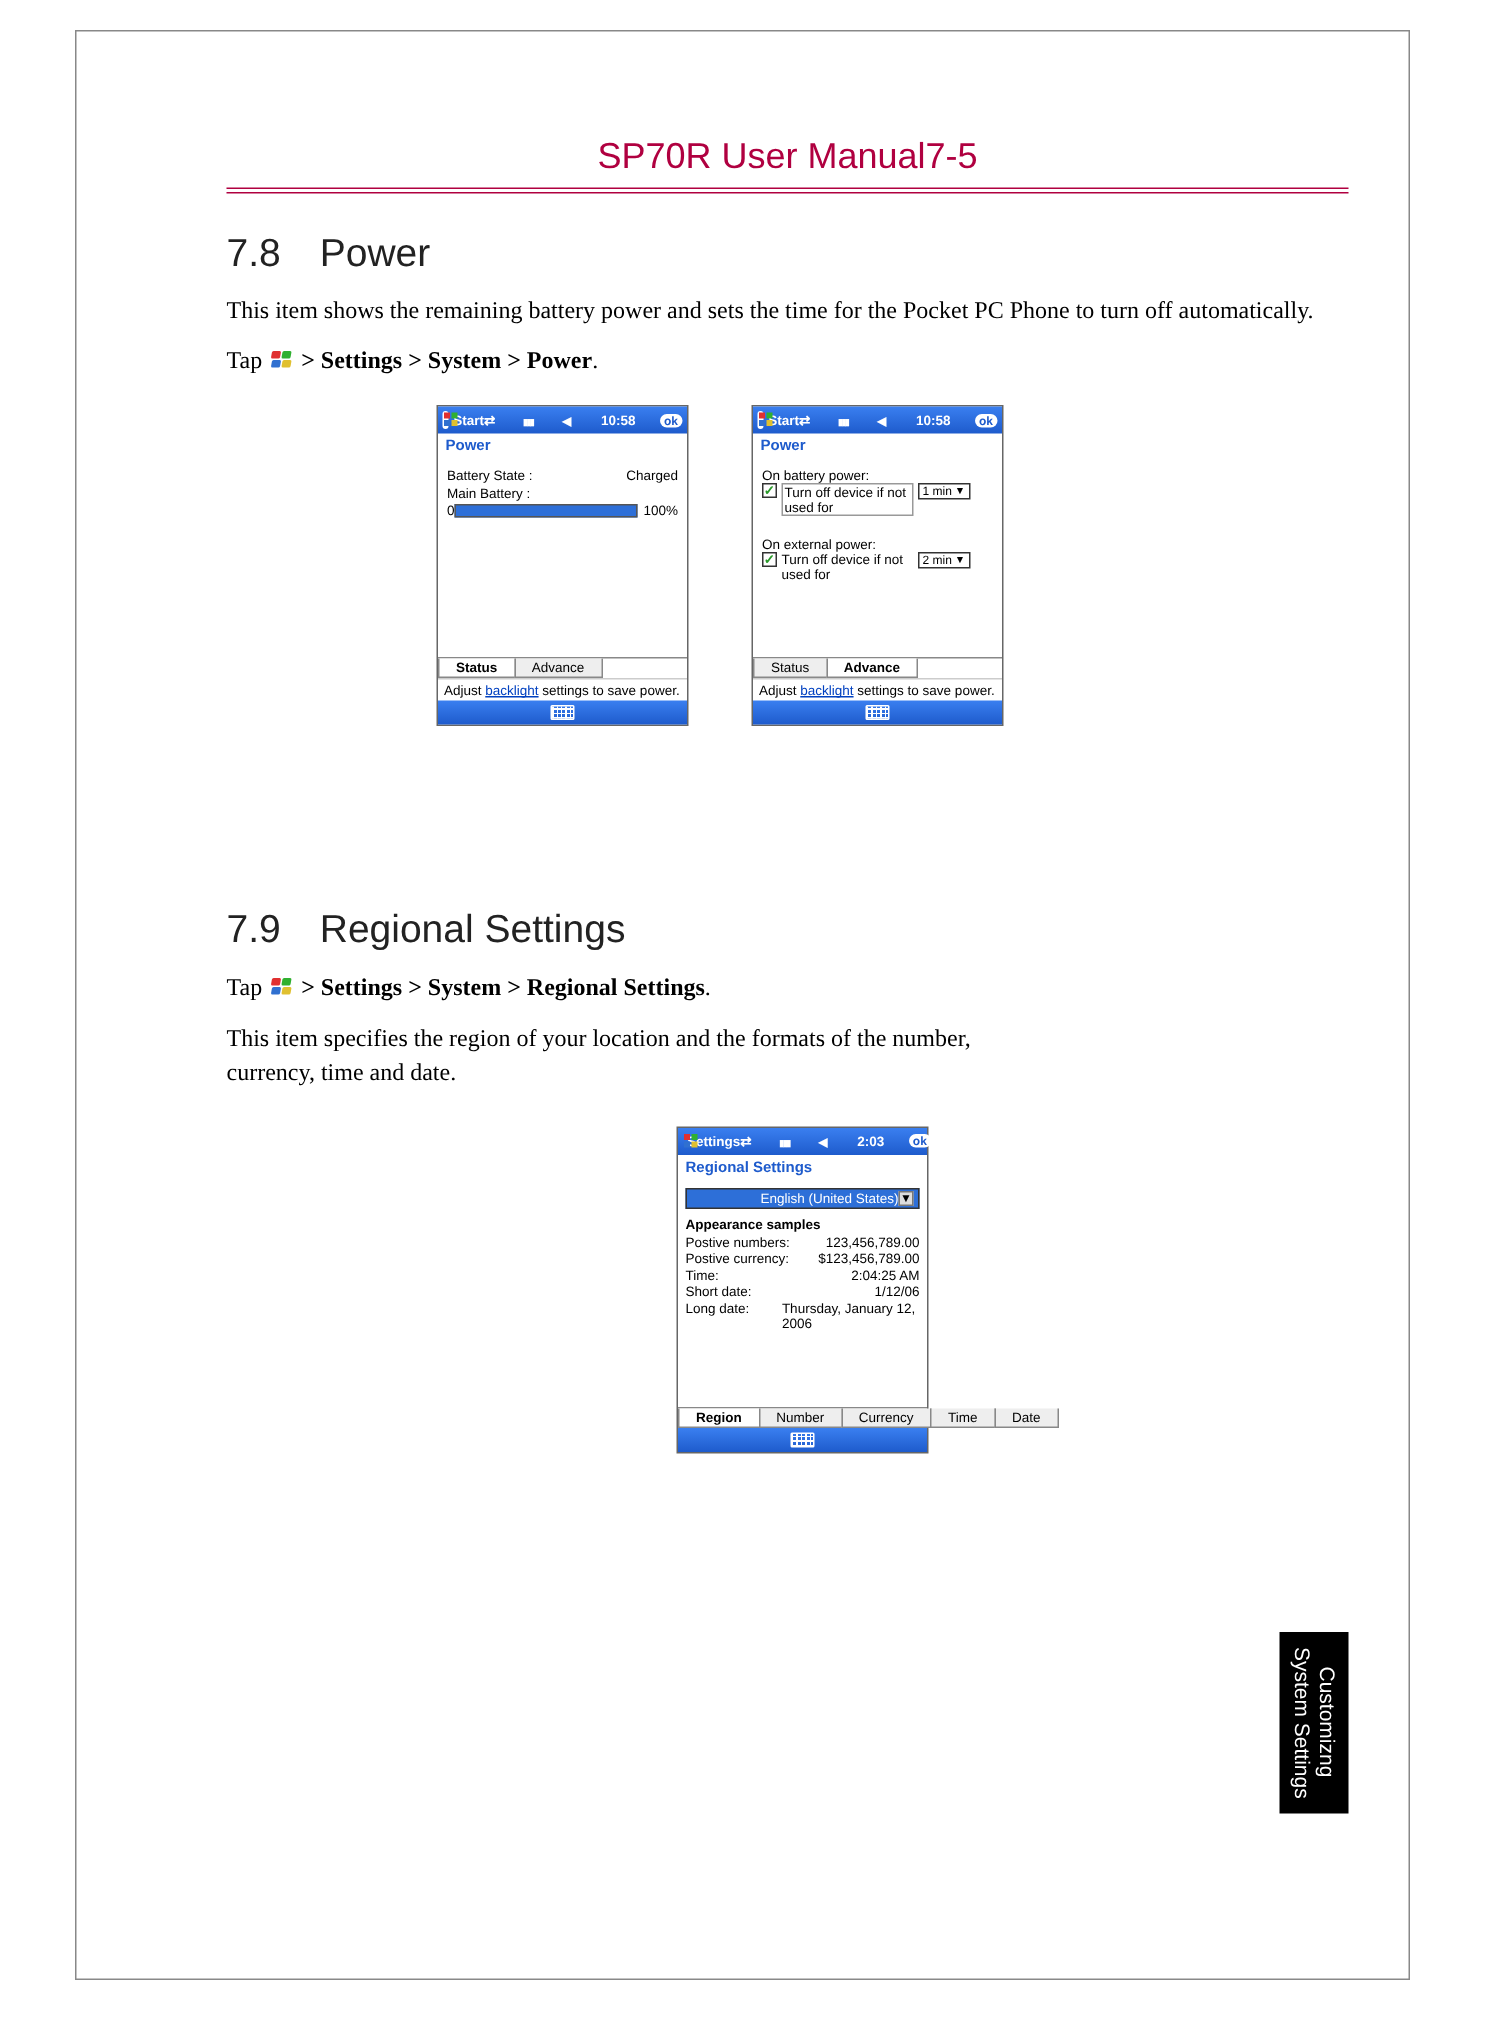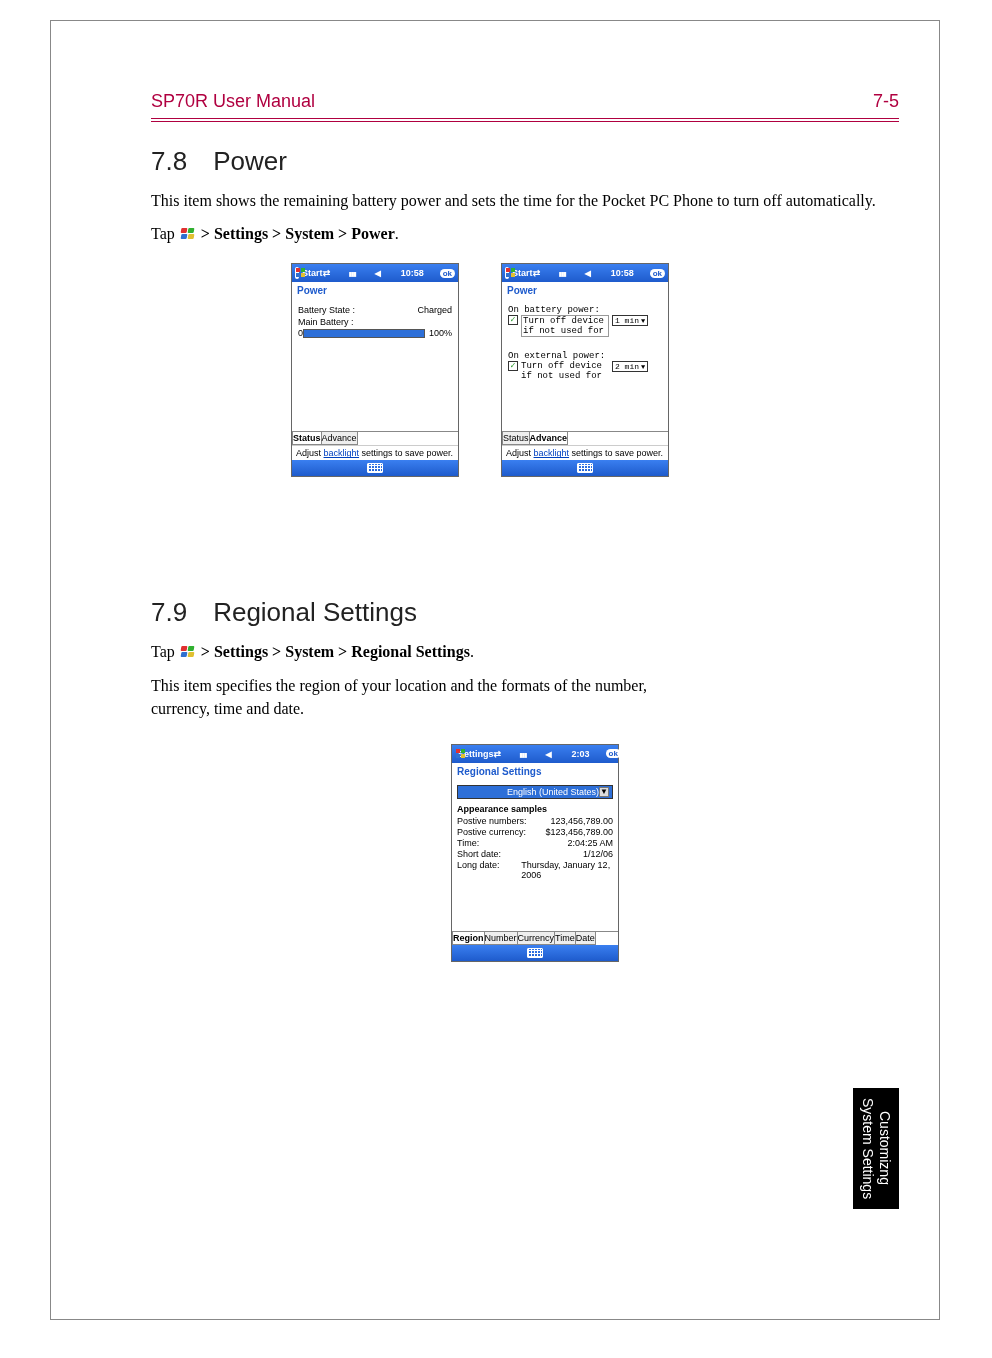--- a/index.html
+++ b/index.html
@@ -16,24 +16,24 @@
     left: 50px;
     top: 20px;
     width: 890px;
     height: 1300px;
     border: 1px solid #888;
     background: #fff;
     padding: 70px 40px 40px 100px;
   }
   .page-head {
     display: flex;
-    justify-content: space-between;
+    justify-content: center;
     font-family: Arial, Helvetica, sans-serif;
     color: #B00040;
-    font-size: 18px;
+    font-size: 24px;
     padding-bottom: 6px;
   }
   .rule {
     border-top: 4px double #B00040;
     margin-bottom: 24px;
   }
   h2.section {
     font-family: Arial, Helvetica, sans-serif;
     font-weight: normal;
     font-size: 26px;
@@ -119,21 +119,21 @@
   }
   .row { display: flex; justify-content: space-between; margin-bottom: 2px; }
   .pbar {
     height: 9px;
     border: 1px solid #555;
     background: #2d6fd8;
     margin-top: 2px;
     width: 130px;
   }
   .pval { font-size: 9px; margin-left: 4px; }
-  .pblock { margin-bottom: 14px; font-family: Liberation Mono, monospace; }
+  .pblock { margin-bottom: 14px; }
   .chk {
     display: inline-block;
     width: 10px; height: 10px;
     border: 1px solid #333;
     vertical-align: top;
     text-align: center;
     line-height: 8px;
     color: #2a9a2a;
     font-weight: bold;
     font-size: 9px;
@@ -149,21 +149,21 @@
   }
   .dd .arr { font-size: 7px; }
   .tabs {
     display: flex;
     border-top: 1px solid #888;
     font-size: 9px;
   }
   .tab {
     border: 1px solid #888;
     border-top: none;
-    padding: 1px 0;
+    padding: 1px 11px;
     background: #eee;
     margin-right: -1px;
   }
   .tab.active { background: #fff; font-weight: bold; }
   .hint {
     font-size: 9px;
     padding: 2px 4px;
     border-top: 1px solid #ccc;
   }
   .hint a { color: #0040c0; text-decoration: underline; }

